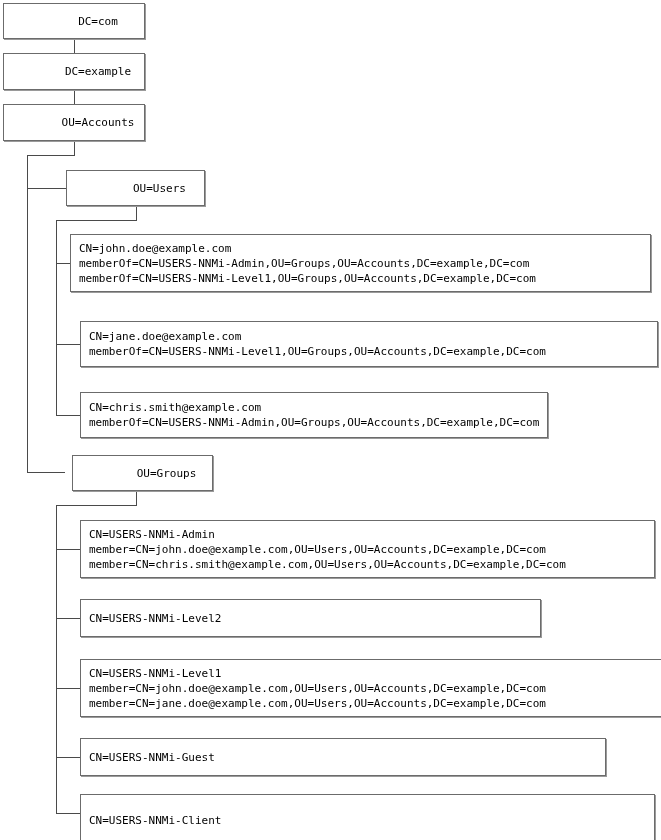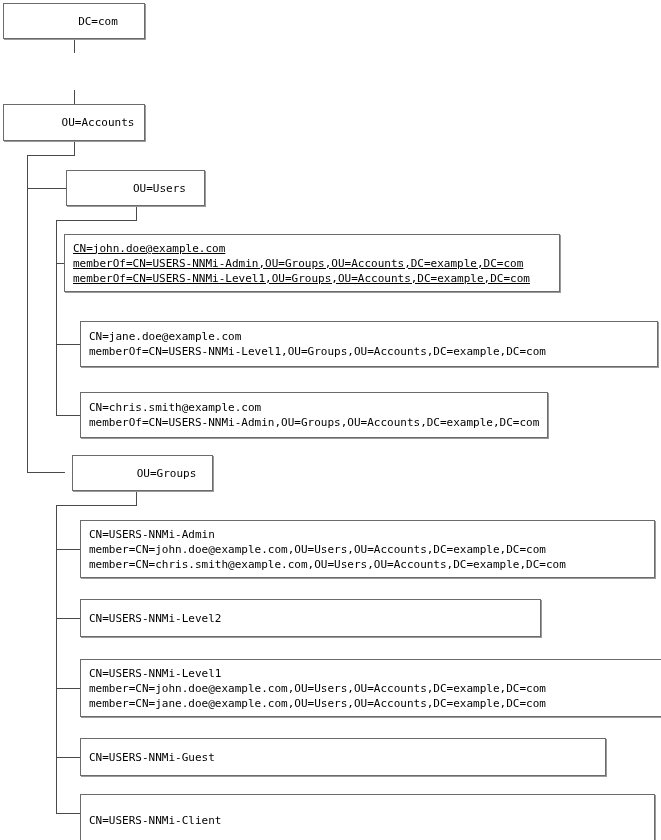--- a/index.html
+++ b/index.html
@@ -90,34 +90,37 @@
   <div class="line h" style="left:56px;  top:549px; width:25px;"></div>
   <div class="line h" style="left:56px;  top:618px; width:25px;"></div>
   <div class="line h" style="left:56px;  top:688px; width:25px;"></div>
   <div class="line h" style="left:56px;  top:757px; width:25px;"></div>
   <div class="line h" style="left:56px;  top:813px; width:25px;"></div>
 
   <div class="node center" style="left:3px; top:3px; width:142px; height:36px;">
     <span class="label">DC=com</span>
   </div>
 
+  <div class="node center" style="left:3px; top:53px; width:142px; height:37px;">
+    <span class="label">DC=example</span>
+  </div>
 
   <div class="node center" style="left:3px; top:104px; width:142px; height:37px;">
     <span class="label">OU=Accounts</span>
   </div>
 
   <div class="node center" style="left:66px; top:170px; width:139px; height:36px;">
     <span class="label">OU=Users</span>
   </div>
 
   <div class="node center" style="left:72px; top:455px; width:141px; height:36px;">
     <span class="label">OU=Groups</span>
   </div>
 
-  <div class="node leaf" style="left:64px; top:234px; width:496px; height:58px;text-decoration:underline;">
+  <div class="node leaf" style="left:70px; top:234px; width:581px; height:58px;">
     <span class="label">CN=john.doe@example.com</span>
     <span class="label">memberOf=CN=USERS-NNMi-Admin,OU=Groups,OU=Accounts,DC=example,DC=com</span>
     <span class="label">memberOf=CN=USERS-NNMi-Level1,OU=Groups,OU=Accounts,DC=example,DC=com</span>
   </div>
 
   <div class="node leaf" style="left:80px; top:321px; width:578px; height:46px;">
     <span class="label">CN=jane.doe@example.com</span>
     <span class="label">memberOf=CN=USERS-NNMi-Level1,OU=Groups,OU=Accounts,DC=example,DC=com</span>
   </div>
 

